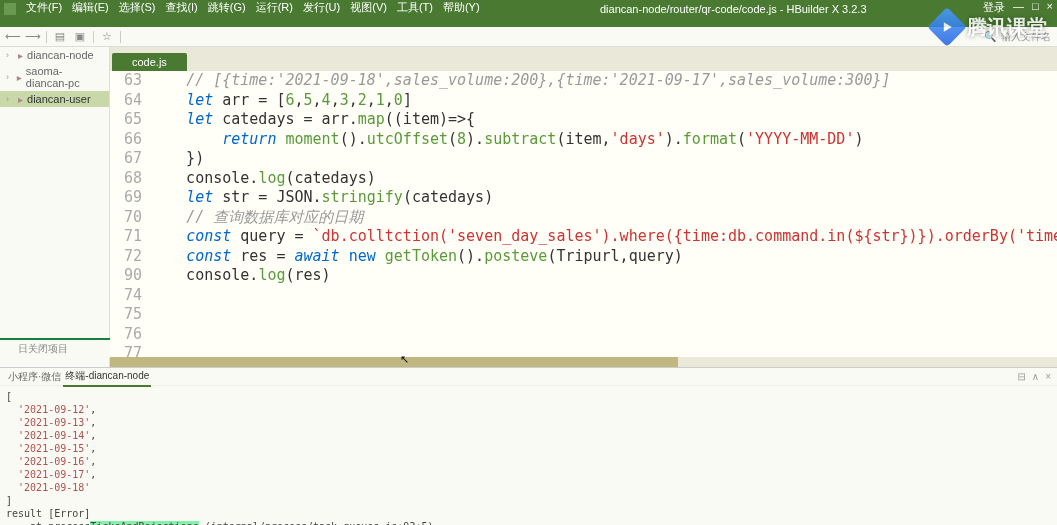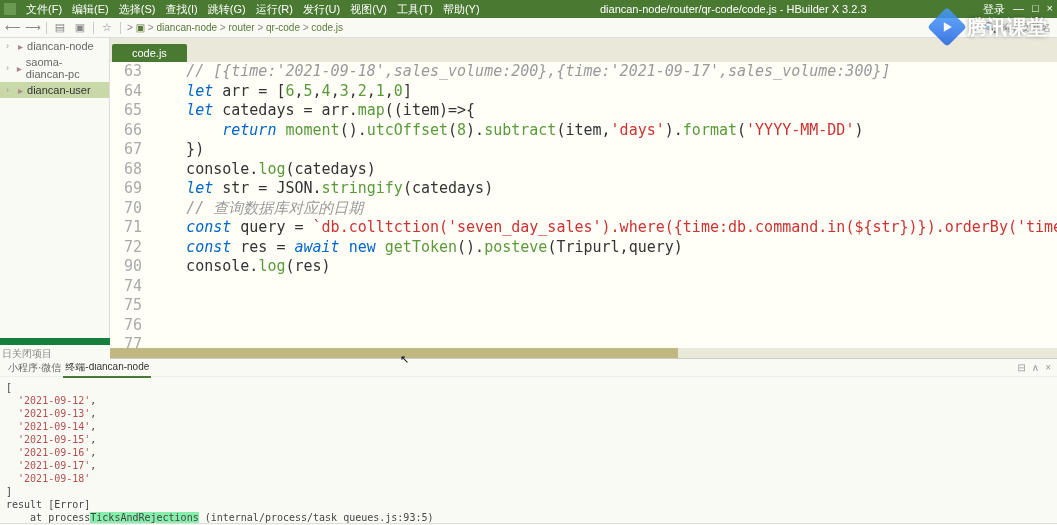--- a/index.html
+++ b/index.html
@@ -1,35 +1,35 @@
 <!DOCTYPE html>
 <html><head>
 <meta charset="utf-8">
 <style>
 * { margin: 0; padding: 0; box-sizing: border-box; }
 body { font-family: "Microsoft YaHei", Arial, sans-serif; font-size: 11px; background: #f5f5f0; color: #333; overflow: hidden; width: 1057px; height: 525px; }
-.titlebar { height: 18px; background: #4a7a32; color: #fff; display: flex; align-items: center; padding: 0 4px; font-size: 11px; }
+.titlebar { height: 27px; background: #4a7a32; color: #fff; display: flex; align-items: flex-end; padding: 12px 4px; font-size: 11px; }
 .titlebar .app-icon { width: 12px; height: 12px; background: #6a9a52; margin-right: 6px; }
 .titlebar .menu-items { display: flex; gap: 2px; }
 .titlebar .menu-items span { padding: 0 4px; cursor: pointer; }
 .titlebar .title-center { flex: 1; text-align: center; font-size: 11px; }
 .titlebar .win-controls { display: flex; gap: 8px; font-size: 11px; }
 .toolbar { height: 20px; background: #fafaf5; border-bottom: 1px solid #ddd; display: flex; align-items: center; padding: 0 6px; gap: 6px; font-size: 11px; color: #666; }
 .toolbar .icon-btn { width: 14px; height: 14px; display: inline-flex; align-items: center; justify-content: center; cursor: pointer; color: #888; }
 .toolbar .sep { width: 1px; height: 12px; background: #ccc; }
 .toolbar .breadcrumb { color: #888; font-size: 10px; }
 .toolbar .breadcrumb span { color: #5a7a3a; }
 .toolbar .search-box { margin-left: auto; display: flex; align-items: center; gap: 4px; color: #999; font-size: 10px; }
 .main { display: flex; height: 320px; }
 .sidebar { width: 110px; background: #fafaf5; border-right: 1px solid #ddd; font-size: 11px; }
 .tree-item { padding: 2px 6px; display: flex; align-items: center; gap: 4px; cursor: pointer; color: #666; }
 .tree-item.active { background: #c8d8a8; color: #333; }
 .tree-item .folder-icon { color: #a88; font-size: 10px; }
 .tree-item .chev { color: #999; width: 8px; font-size: 9px; }
-.sidebar-footer { position: absolute; left: 0; width: 110px; font-size: 10px; color: #888; padding: 2px 2px; border-top: 7px solid #15803d; background: #fafaf5; }
+.sidebar-footer { position: absolute; left: 0; width: 110px; font-size: 10px; color: #888; padding: 2px 18px; border-top: 2px solid #15803d; background: #fafaf5; }
 .editor-area { flex: 1; background: #fffff8; display: flex; flex-direction: column; overflow: hidden; }
 .tabs { height: 24px; background: #eae8d8; display: flex; align-items: flex-end; padding-left: 2px; }
 .tab { background: #4a7a32; color: #fff; padding: 3px 20px; font-size: 11px; border-radius: 2px 2px 0 0; cursor: pointer; }
 .code { flex: 1; display: flex; font-family: Consolas, Monaco, monospace; font-size: 15px; line-height: 19.5px; overflow: hidden; position: relative; }
 .gutter { width: 40px; text-align: right; color: #aaa; padding-right: 8px; background: #fffff8; user-select: none; }
 .gutter div { height: 19.5px; }
 .code-lines { flex: 1; white-space: pre; color: #333; overflow: hidden; }
 .code-lines div { height: 19.5px; }
 .kw { color: #0066cc; font-style: italic; }
 .kw2 { color: #0066cc; }
@@ -82,21 +82,20 @@
 
 <div class="toolbar">
   <span class="icon-btn">⟵</span>
   <span class="icon-btn">⟶</span>
   <span class="sep"></span>
   <span class="icon-btn">▤</span>
   <span class="icon-btn">▣</span>
   <span class="sep"></span>
   <span class="icon-btn">☆</span>
   <span class="sep"></span>
-  <span class="breadcrumb" id="breadcrumb">&gt; <span>▣</span> &gt; <span>diancan-node</span> &gt; <span>router</span> &gt; <span>qr-code</span> &gt; <span>code.js</span></span>
   <div class="search-box">
     <span>🔍</span>
     <span>输入文件名</span>
   </div>
 </div>
 
 <div class="main">
   <div class="sidebar" id="sidebar">
       <div class="tree-item">
         <span class="chev">›</span>

